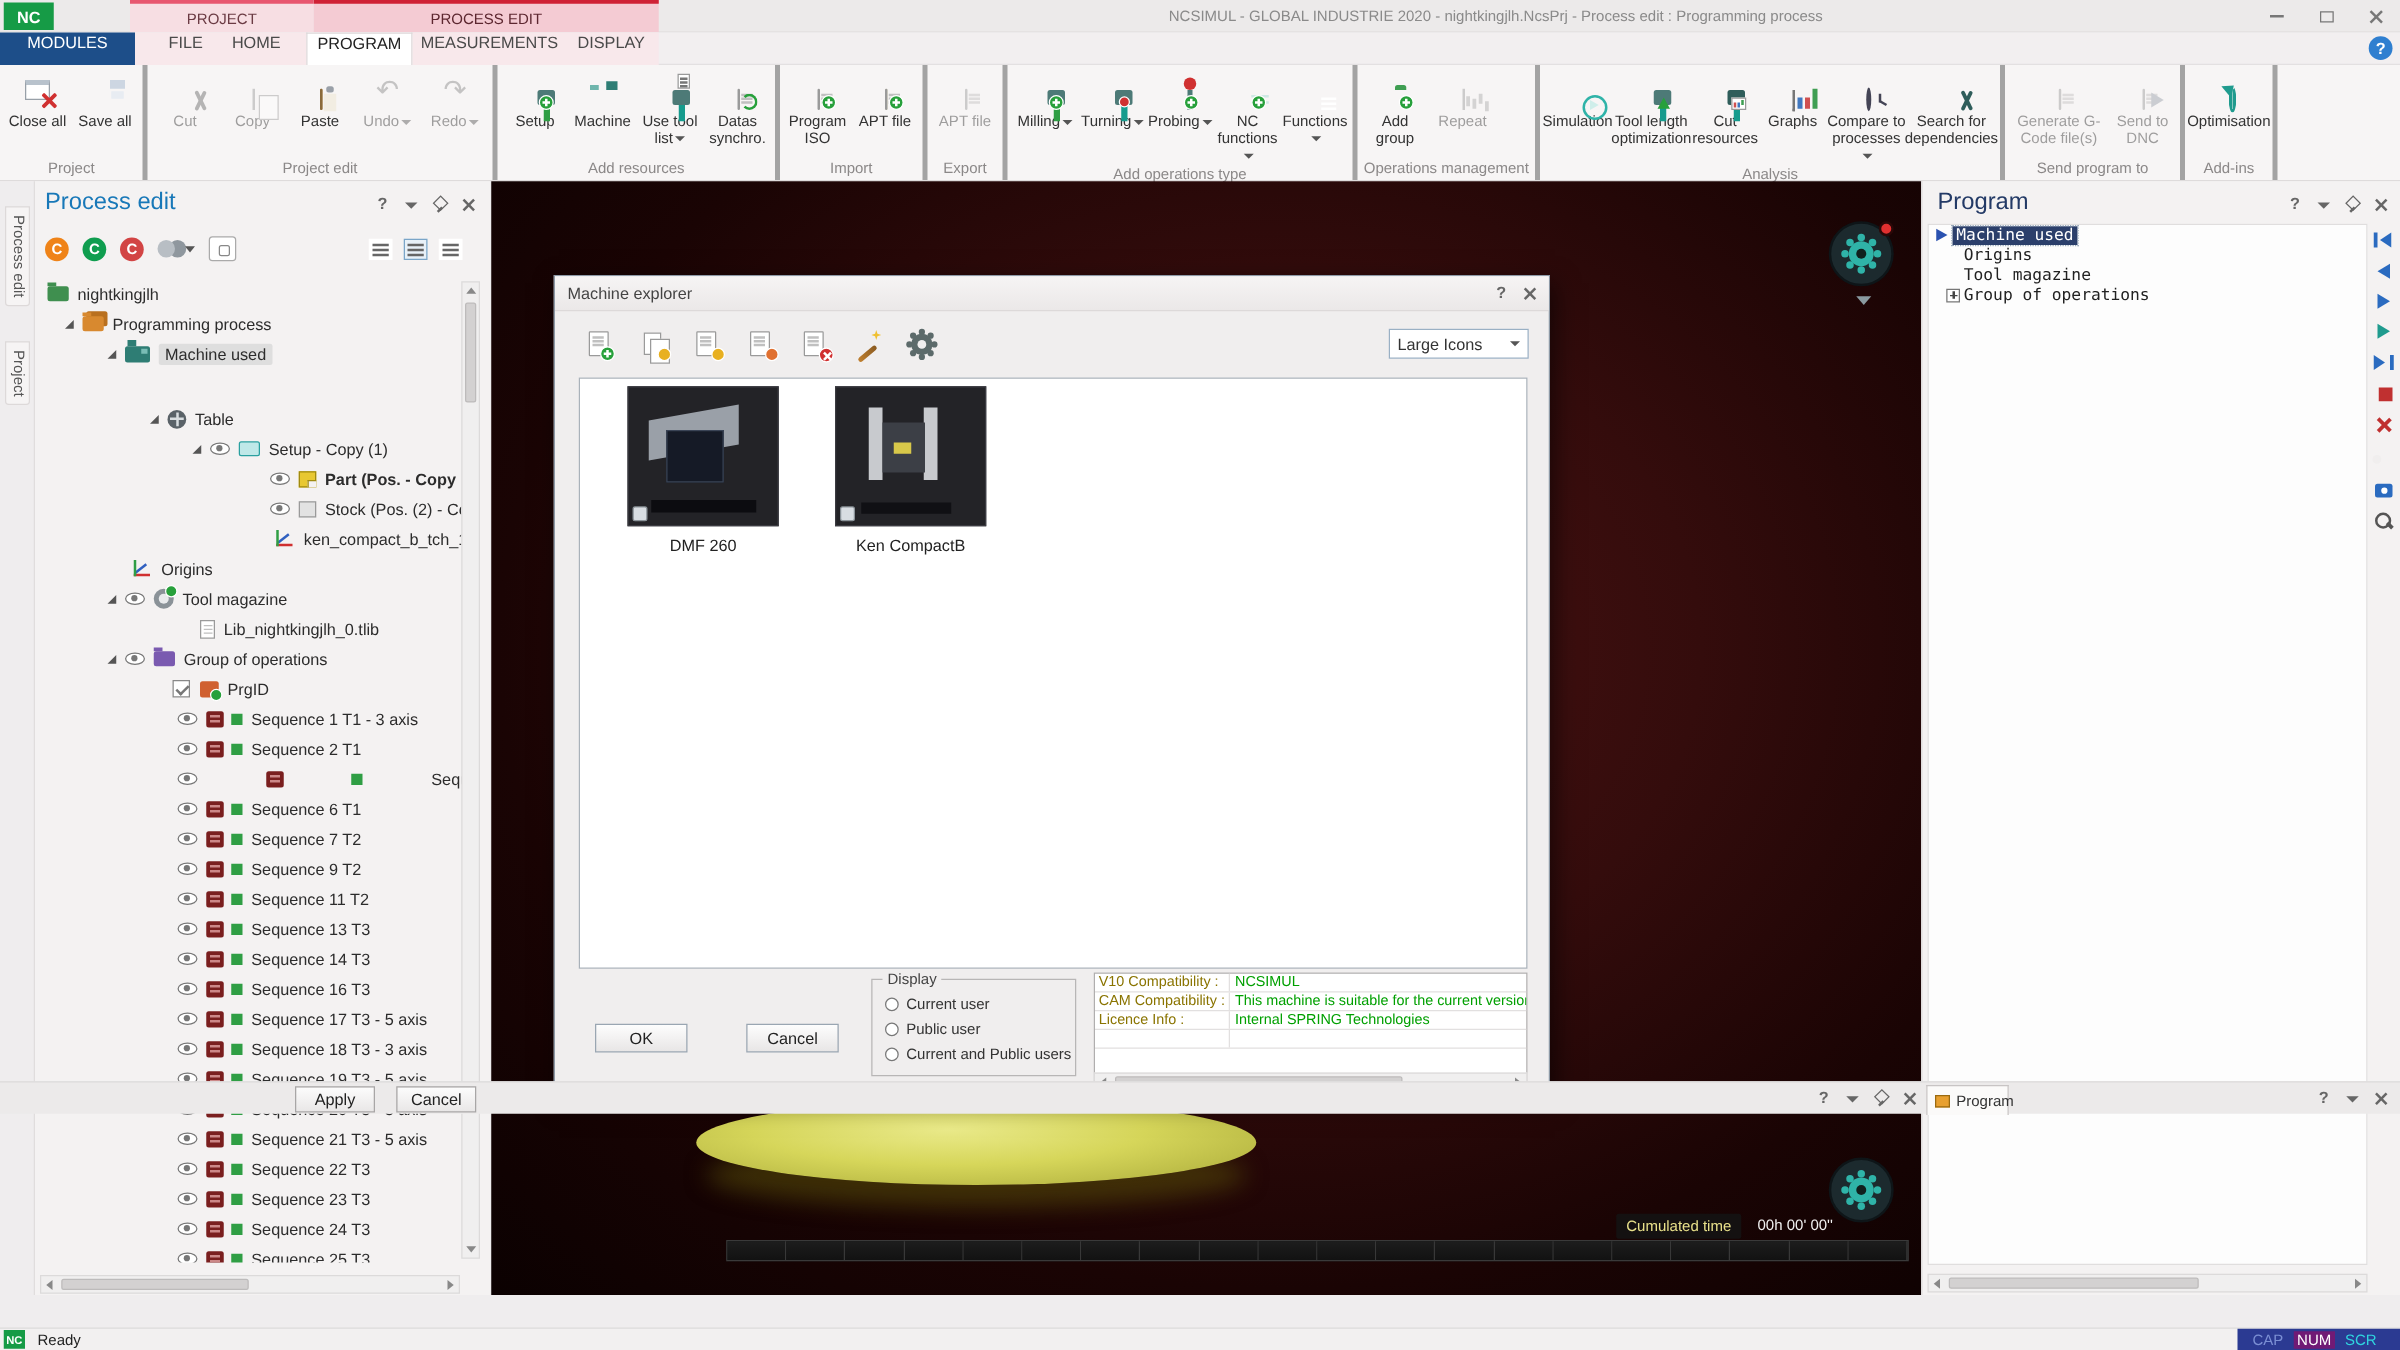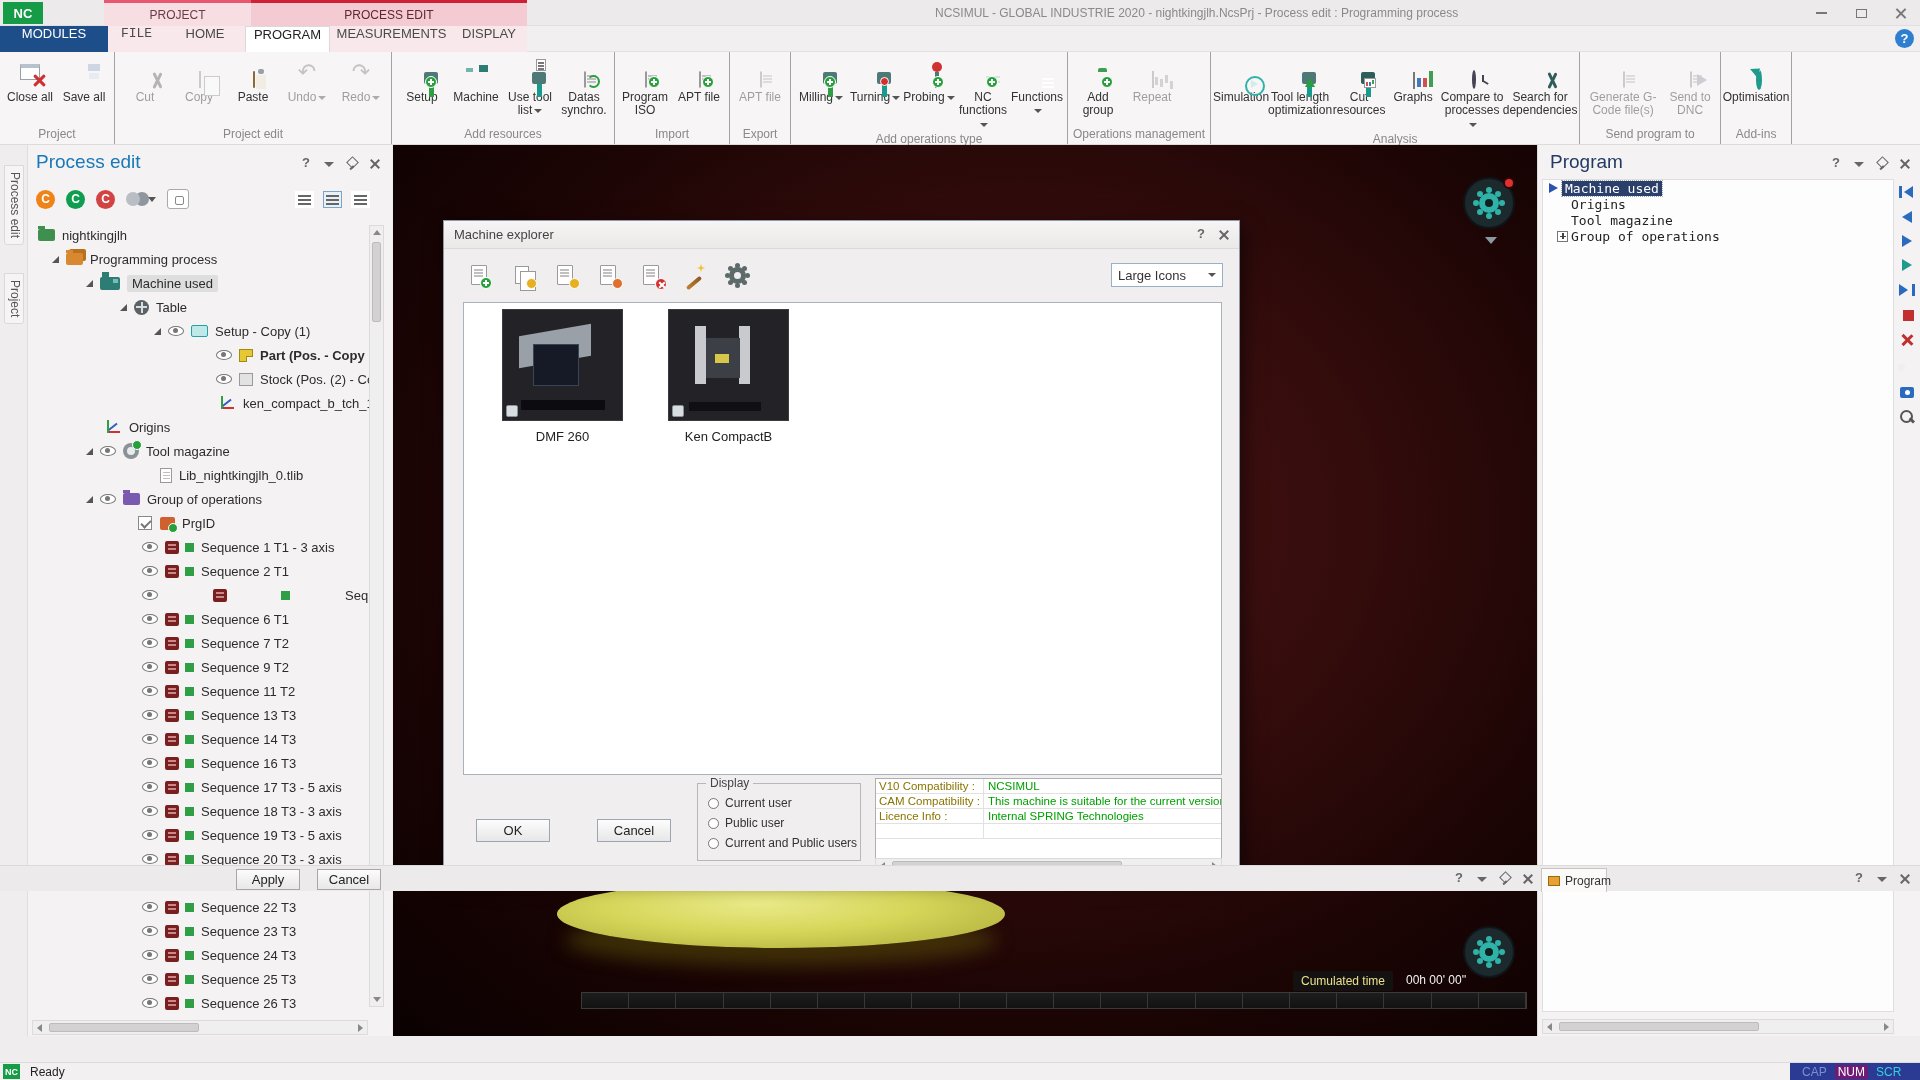--- a/index.html
+++ b/index.html
@@ -26,21 +26,21 @@
   .tabrow{position:absolute;left:0;top:26px;width:1920px;height:26px;background:#f2eff0;border-bottom:1px solid #e3e0e1;}
   .tabtint{position:absolute;left:108px;top:0;width:419px;height:26px;background:#f8e8eb;}
   .rtab{position:absolute;top:0;height:26px;display:flex;justify-content:center;font-size:13px;color:#4a4a4a;}
   .rtab.modules{background:#1d4e89;color:#fff;}
   .rtab.active{background:#ffffff;border:1px solid #ddd8d9;border-bottom:none;color:#222;}
   .helpdot{position:absolute;right:6px;top:3px;width:19px;height:19px;border-radius:50%;background:#2f7fd0;}
   .helpdot::before{content:"?";color:#fff;font-size:13px;font-weight:bold;display:block;text-align:center;line-height:19px;}
 
   
   .ribbon{position:absolute;left:0;top:52px;width:1920px;height:93px;background:#f7f5f5;border-bottom:1px solid #dedbdb;display:flex;}
-  .rgroup{display:flex;flex-direction:column;border-right:1px solid #a3a3a3;padding:1px 3px 0;}
+  .rgroup{display:flex;flex-direction:column;border-right:4px solid #a3a3a3;padding:1px 3px 0;}
   .rbtns{flex:1;display:flex;align-items:flex-start;}
   .rbtn{width:54px;min-height:66px;display:flex;flex-direction:column;align-items:center;padding-top:3px;cursor:default;}
   .rbtn.w64{width:64px;} .rbtn.w72{width:72px;} .rbtn.w80{width:80px;}
   .rbtn .lbl{font-size:12px;line-height:1.12;text-align:center;color:#333;margin-top:3px;}
   .rgname{font-size:12px;color:#8b8888;text-align:center;padding:1px 2px 3px;white-space:nowrap;}
   .dis{opacity:.45;filter:grayscale(.7);}
   .caret{display:inline-block;width:0;height:0;border-left:4px solid transparent;border-right:4px solid transparent;border-top:4px solid #555;vertical-align:middle;margin-left:2px;}
 
   .ib{width:34px;height:32px;position:relative;}
   .ctr{position:absolute;left:50%;top:50%;transform:translate(-50%,-50%);}
@@ -314,21 +314,21 @@
           <span class="g-close"></span>
         </div>
     </div>
   </div>
 
   <div class="tabrow">
     <div class="tabtint"></div>
     <div class="rtab modules" style="left:0;width:108px;">
         <span>MODULES</span>
       </div>
-    <div class="rtab" style="left:108px;width:57px;font-family:Liberation Mono, monospace;">
+    <div class="rtab" style="left:120px;width:57px;">
         <span>FILE</span>
       </div>
     <div class="rtab" style="left:165px;width:80px;">
         <span>HOME</span>
       </div>
     <div class="rtab active" style="left:245px;width:85px;">
         <span>PROGRAM</span>
       </div>
     <div class="rtab" style="left:330px;width:123px;">
         <span>MEASUREMENTS</span>
@@ -566,21 +566,21 @@
         <div class="trow" style="padding-left:22px;">
           <span class="texp"></span>
           <span class="ti f-stack"></span>
           <span class="tlab">Programming process</span>
         </div>
         <div class="trow" style="padding-left:56px;">
           <span class="texp"></span>
           <span class="ti mach-s"></span>
           <span class="tlab sel-grey">Machine used</span>
         </div>
-        <div class="trow" style="padding-left:90px;">
+        <div class="trow" style="padding-left:90px;margin-top:28px;">
           <span class="texp"></span>
           <span class="ti tbl"></span>
           <span class="tlab">Table</span>
         </div>
         <div class="trow" style="padding-left:124px;">
           <span class="texp"></span>
           <span class="eye"></span>
           <span class="ti setupb"></span>
           <span class="tlab">Setup - Copy (1)</span>
         </div>

